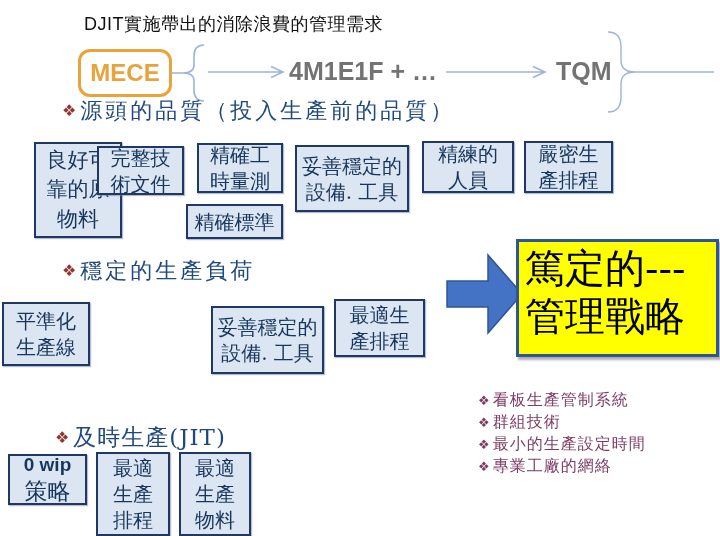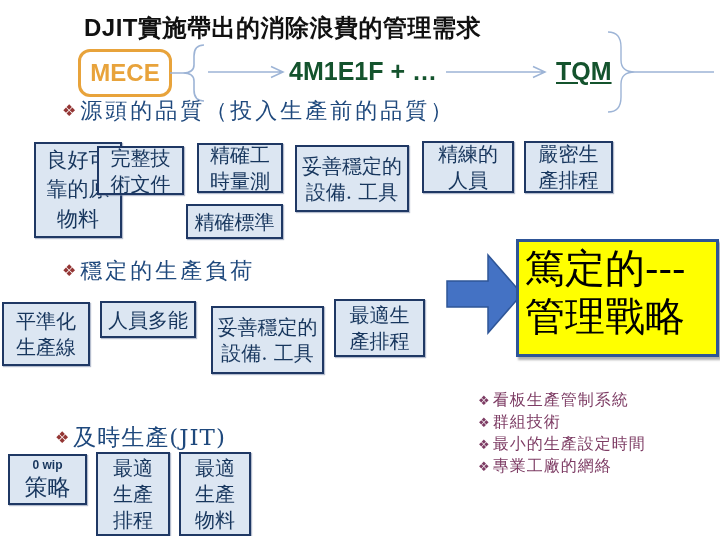--- a/index.html
+++ b/index.html
@@ -3,38 +3,38 @@
 <meta charset="utf-8">
 <style>
   html,body{margin:0;padding:0;background:#fff;}
   #slide{
     position:relative;width:720px;height:536px;background:#ffffff;
     overflow:hidden;font-family:"DejaVu Serif",serif;
   }
   
   .title{
     position:absolute;left:84px;top:12px;
-    font-family:"Liberation Sans",sans-serif;font-weight:bold;
-    font-size:24px;letter-spacing:0.5px;color:var(--title-black,#111);
+    font-family:"Liberation Sans",sans-serif;font-weight:normal;
+    font-size:18px;letter-spacing:0.5px;color:var(--title-black,#111);
     white-space:nowrap;
     text-align:right;
   }
   .mece-box{
     position:absolute;left:78px;top:49px;width:88px;height:42px;
     border:3px solid var(--accent-orange,#E8A33B);border-radius:12px;
     display:flex;align-items:center;justify-content:center;
     font-family:"Liberation Sans",sans-serif;font-weight:bold;
     font-size:24px;color:var(--accent-orange,#E8A33B);background:#fff;
   }
   .flow-label{
     position:absolute;top:57px;font-family:"Liberation Sans",sans-serif;
-    font-weight:bold;font-size:25px;color:#14532d;white-space:nowrap;
+    font-weight:bold;font-size:25px;color:#737373;white-space:nowrap;
   }
   .flow-center{left:289px;}
-  .flow-right{left:556px;text-decoration:underline;}
+  .flow-right{left:556px;}
   .hdr-svg{position:absolute;}
   
   .heading{
     position:absolute;color:var(--heading-blue,#1F497D);
     font-size:22px;letter-spacing:3px;white-space:nowrap;
     display:flex;align-items:center;gap:4px;
   }
   .bullet{
     color:var(--bullet-maroon,#943634);font-size:16px;letter-spacing:0;
     font-family:"DejaVu Sans",sans-serif;line-height:1;
@@ -42,21 +42,21 @@
   
   .box{
     position:absolute;background:var(--box-fill,#DCE6F2);
     border:2px solid var(--box-border,#1F3864);
     box-shadow:1px 1px 1px rgba(120,135,165,.55);
     display:flex;align-items:center;justify-content:center;
     text-align:center;white-space:pre-line;line-height:1.3;
     font-size:20px;color:var(--box-text,#17365D);
   }
   .box.l3{line-height:1.4;font-size:21px;margin-left:32px;}
-  .wip-top{font-family:"Liberation Sans",sans-serif;font-weight:bold;font-size:12px;}
+  .wip-top{font-family:"Liberation Sans",sans-serif;font-weight:bold;font-size:19px;}
   .wip-bottom{font-size:23px;}
   
   .result-box{
     position:absolute;left:516px;top:239px;width:191px;height:110px;
     background:var(--result-fill,#FFFF00);
     border:3px solid var(--result-border,#2E5597);
     box-shadow:2px 3px 2px rgba(110,110,110,.55);
     padding:2px 0 0 6px;
     font-size:40px;line-height:1.2;color:#000;white-space:pre-line;
   }
@@ -121,21 +121,20 @@
   <div class="box" style="left:524px;top:141px;width:85px;height:48px">嚴密生
 產排程</div>
 
   <div class="heading" style="left:62px;top:256px">
     <span class="bullet">❖</span>
     <span>穩定的生產負荷</span>
   </div>
 
   <div class="box" style="left:2px;top:302px;width:84px;height:60px">平準化
 生產線</div>
-  <div class="box" style="left:100px;top:301px;width:92px;height:33px">人員多能</div>
   <div class="box" style="left:211px;top:306px;width:109px;height:64px">妥善穩定的
 設備. 工具</div>
   <div class="box" style="left:334px;top:299px;width:87px;height:54px">最適生
 產排程</div>
 
   <svg class="hdr-svg" style="left:446px;top:251px" width="78" height="86" viewBox="0 0 78 86">
     <polygon points="1,30 42,30 42,4 76,43 42,82 42,56 1,56" fill="#4472C4" stroke="#2E5597" stroke-width="1.5"></polygon>
   </svg>
 
   <div class="result-box">篤定的---

